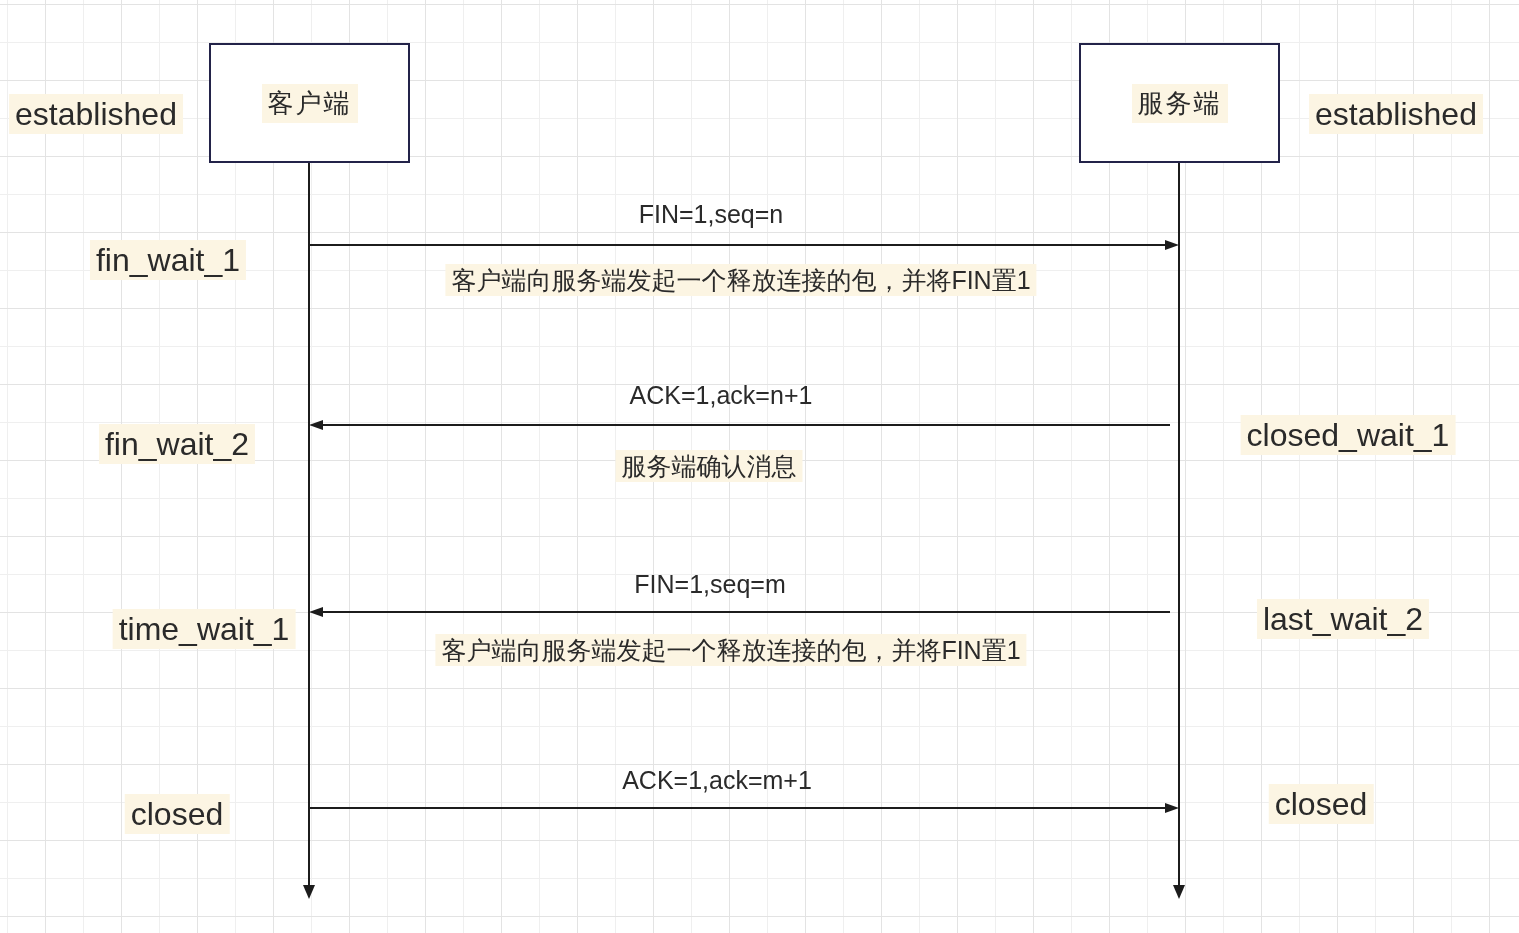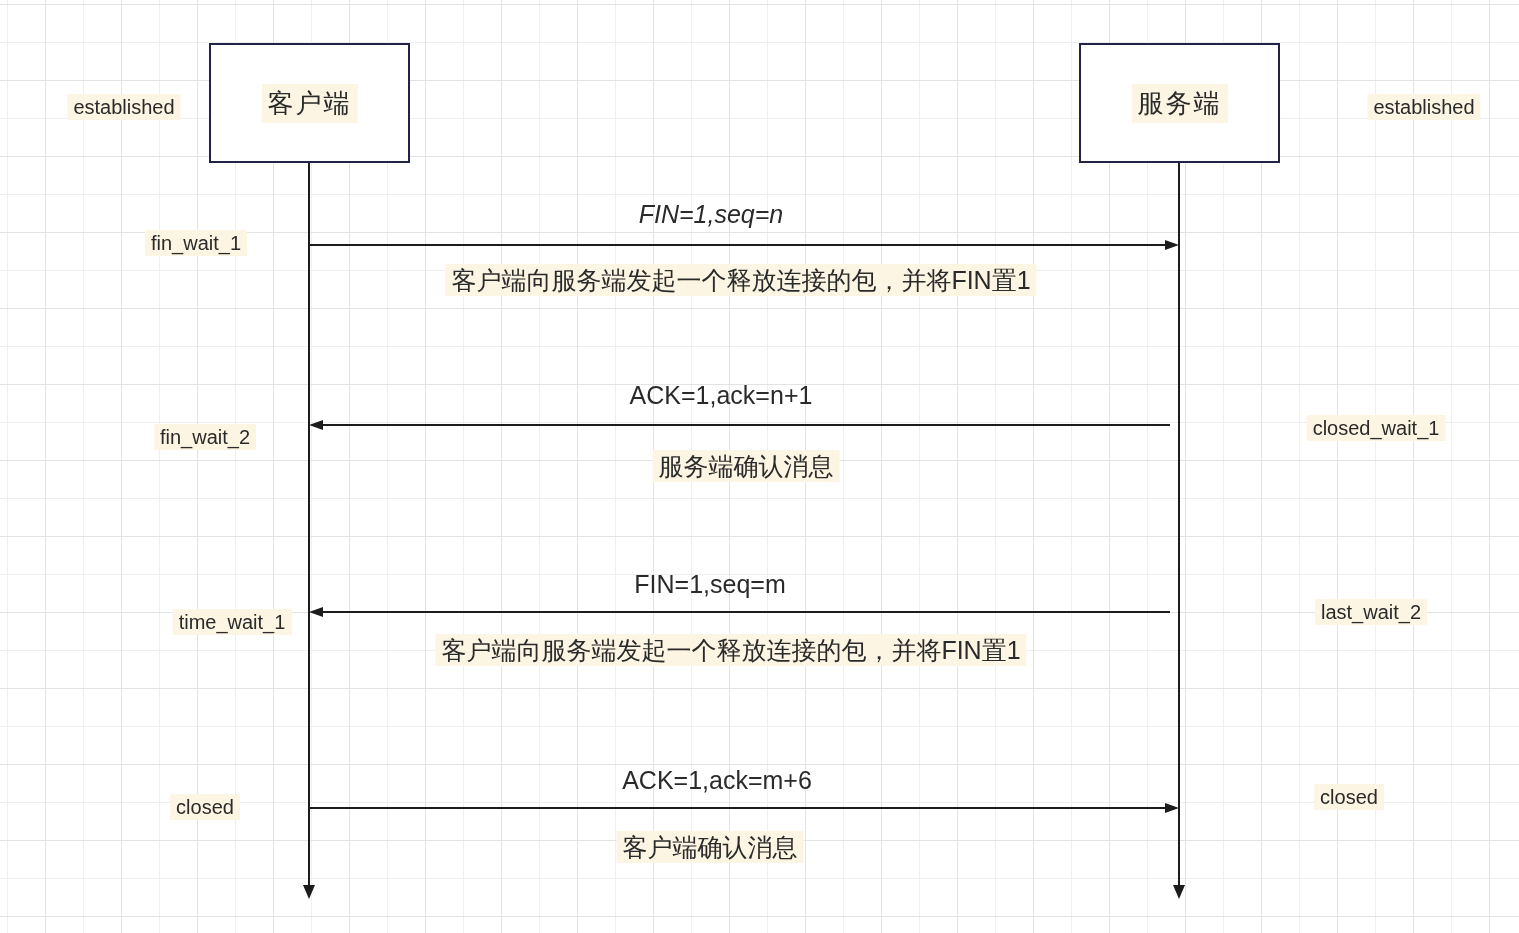--- a/index.html
+++ b/index.html
@@ -81,74 +81,70 @@
   .msg-desc {
     position: absolute;
     transform: translateX(-50%);
     font-size: 25px;
     white-space: nowrap;
     text-align: center;
   }
   .state-label {
     position: absolute;
     transform: translateX(-50%);
-    font-size: 20px;
+    font-size: 32px;
     white-space: nowrap;
-    margin-left: 28px;
   }
 </style>
 </head>
 <body>
 
 <div class="canvas">
 
   <div class="actor-box" style="left:209px; top:43px;">
     <span class="hl actor-label">客户端</span>
   </div>
   <div class="actor-box" style="left:1079px; top:43px;">
     <span class="hl actor-label">服务端</span>
   </div>
 
   <div class="lifeline" style="left:308px; top:163px; height:723px;"></div>
   <div class="arrow-down" style="left:303px; top:885px;"></div>
   <div class="lifeline" style="left:1178px; top:163px; height:723px;"></div>
   <div class="arrow-down" style="left:1173px; top:885px;"></div>
 
-  <div class="msg-label" style="left:711px; top:200px;font-style:italic;">FIN=1,seq=n</div>
+  <div class="msg-label" style="left:711px; top:200px;">FIN=1,seq=n</div>
   <div class="msg-line" style="left:310px; top:244px; width:856px;"></div>
   <div class="arrow-right" style="left:1165px; top:240px;"></div>
   <div class="msg-desc" style="left:741px; top:264px;">
     <span class="hl">客户端向服务端发起一个释放连接的包，并将FIN置1</span>
   </div>
 
   <div class="msg-label" style="left:701px; top:381px;margin-left:20px;">ACK=1,ack=n+1</div>
   <div class="msg-line" style="left:322px; top:424px; width:848px;"></div>
   <div class="arrow-left" style="left:309px; top:420px;"></div>
-  <div class="msg-desc" style="left:709px; top:450px;margin-left:37px;">
+  <div class="msg-desc" style="left:709px; top:450px;">
     <span class="hl">服务端确认消息</span>
   </div>
 
   <div class="msg-label" style="left:710px; top:570px;">FIN=1,seq=m</div>
   <div class="msg-line" style="left:322px; top:611px; width:848px;"></div>
   <div class="arrow-left" style="left:309px; top:607px;"></div>
   <div class="msg-desc" style="left:731px; top:634px;">
     <span class="hl">客户端向服务端发起一个释放连接的包，并将FIN置1</span>
   </div>
 
-  <div class="msg-label" style="left:717px; top:766px;">ACK=1,ack=m+6</div>
+  <div class="msg-label" style="left:717px; top:766px;">ACK=1,ack=m+1</div>
   <div class="msg-line" style="left:310px; top:807px; width:856px;"></div>
   <div class="arrow-right" style="left:1165px; top:803px;"></div>
-  <div class="msg-desc" style="left:710px; top:831px;">
-    <span class="hl">客户端确认消息</span>
-  </div>
 
   <div class="state-label" style="left:96px; top:96px;">
     <span class="hl">established</span>
   </div>
-  <div class="state-label" style="left:168px; top:232px;">
+  <div class="state-label" style="left:168px; top:242px;">
     <span class="hl">fin_wait_1</span>
   </div>
   <div class="state-label" style="left:177px; top:426px;">
     <span class="hl">fin_wait_2</span>
   </div>
   <div class="state-label" style="left:204px; top:611px;">
     <span class="hl">time_wait_1</span>
   </div>
   <div class="state-label" style="left:177px; top:796px;">
     <span class="hl">closed</span>

